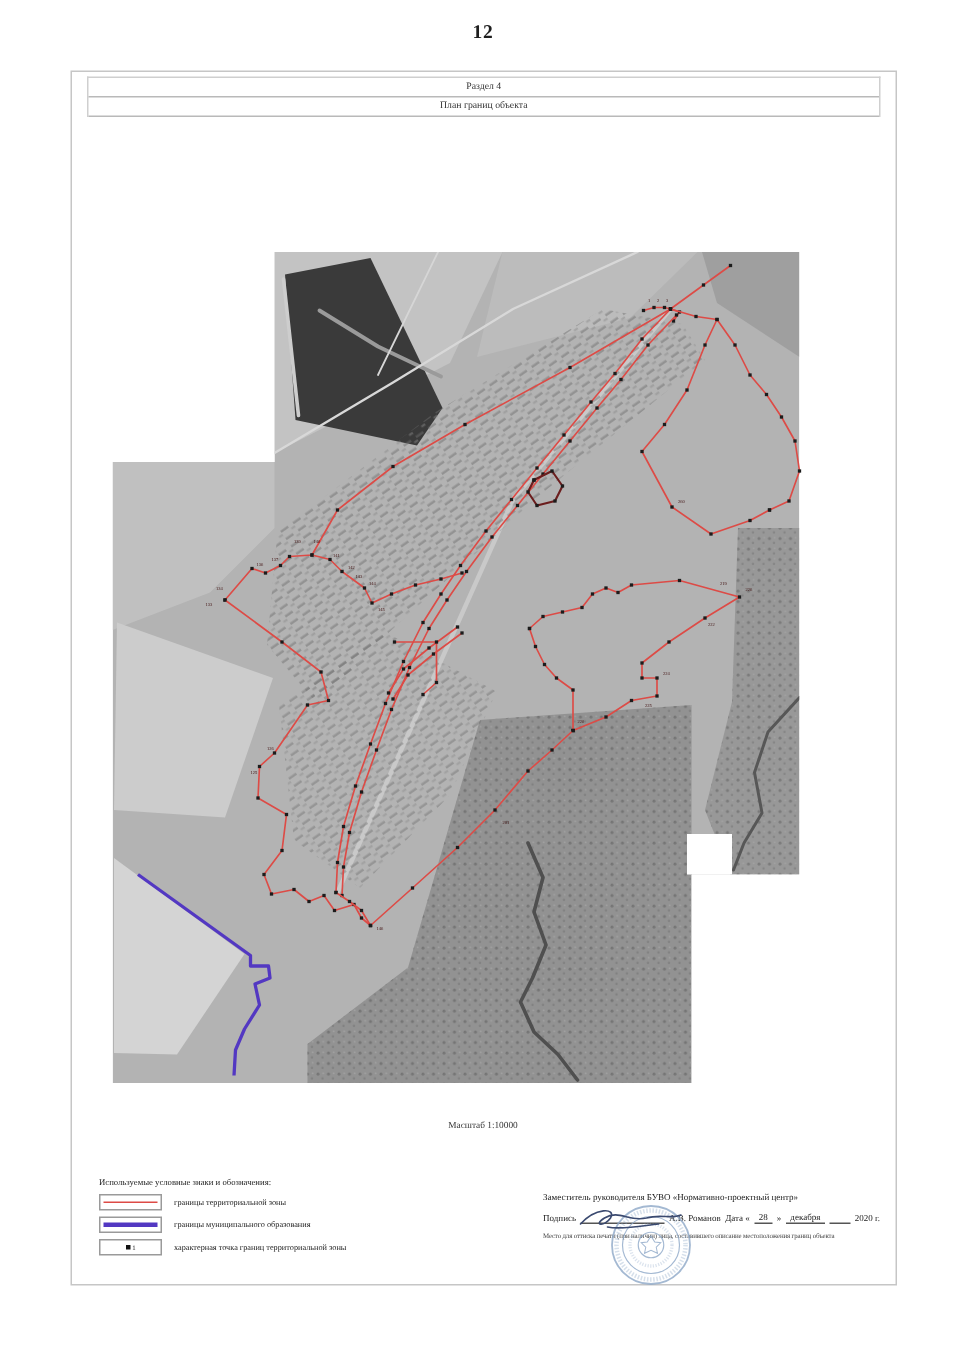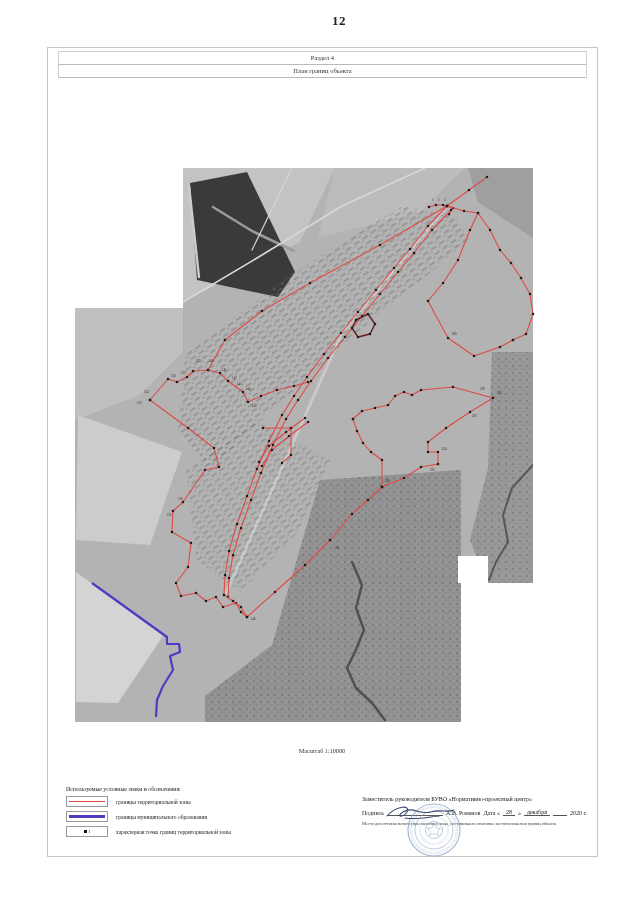--- a/index.html
+++ b/index.html
@@ -2,21 +2,21 @@
 <html><head>
 <meta charset="utf-8">
 <style>
   html,body{margin:0;padding:0;}
   body{
     width:640px;height:905px;position:relative;background:#ffffff;
     font-family:"Liberation Serif","DejaVu Serif",serif;color:#1e1e1e;
     overflow:hidden;
   }
   .page-number{
-    position:absolute;left:64px;top:13px;width:550px;text-align:center;
+    position:absolute;left:47px;top:13px;width:550px;text-align:center;
     font-size:13px;font-weight:bold;letter-spacing:.5px;
   }
   .sheet{
     position:absolute;left:47px;top:47px;width:549px;height:808px;
     border:1px solid #c6c6c6;background:#ffffff;
   }
   .hdr{
     position:absolute;left:10px;top:3px;right:10px;
     border:1px solid #cfcfcf;border-bottom:none;
   }

